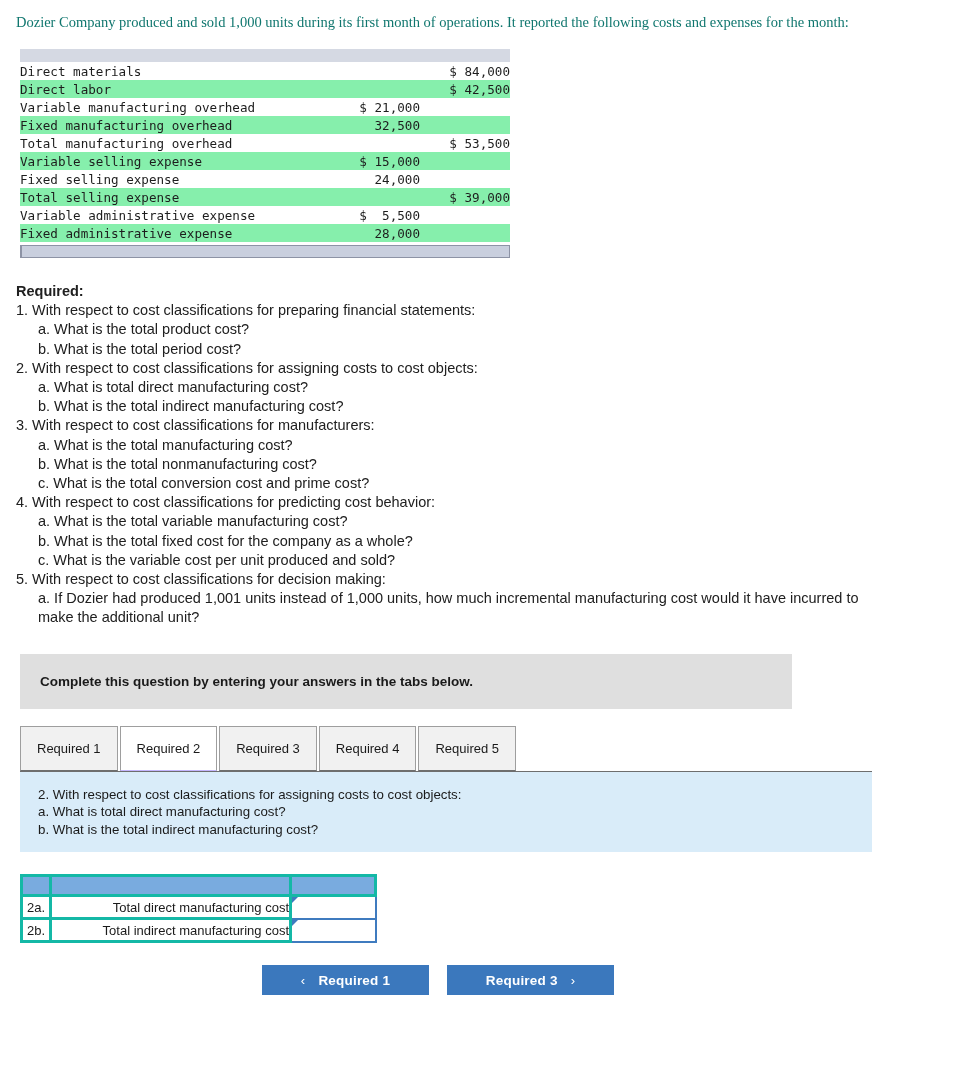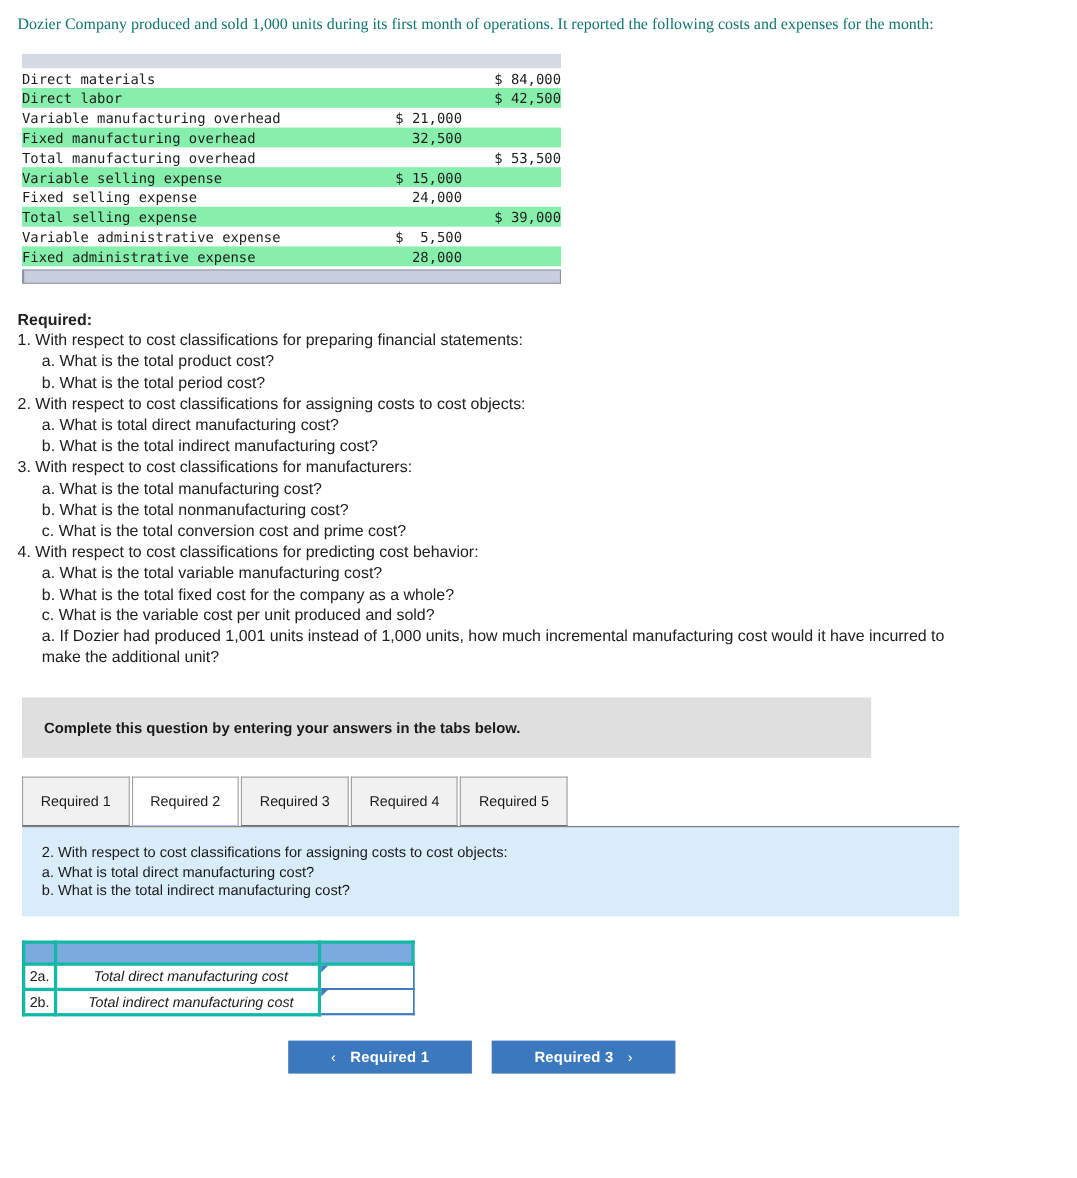--- a/index.html
+++ b/index.html
@@ -138,21 +138,21 @@
     border-collapse: collapse;
     font-size: 13px;
   }
   .ans-table td {
     border: 3px solid #14b8a6;
     height: 23px;
     padding: 0;
   }
   .ans-table tr.hdr td { background: #79abdf; height: 20px; }
   .col-num   { width: 29px; text-align: center; }
-  .col-label { width: 240px; text-align: center;  padding-left: 6px !important; font-style: italic; }
+  .col-label { width: 240px; text-align: right;  padding-left: 6px !important; }
   .col-val   { width: 85px; }
   .ans-table tr.hdr td.col-val { background: #79abdf; }
   .input-cell {
     border: 2px solid #3f7bbf !important;
     background: #ffffff;
     position: relative;
     padding: 0 !important;
   }
   .input-cell .marker {
     position: absolute;
@@ -273,20 +273,21 @@
       <div class="req-l2">a. What is total direct manufacturing cost?</div>
       <div class="req-l2">b. What is the total indirect manufacturing cost?</div>
       <div class="req-l1">3. With respect to cost classifications for manufacturers:</div>
       <div class="req-l2">a. What is the total manufacturing cost?</div>
       <div class="req-l2">b. What is the total nonmanufacturing cost?</div>
       <div class="req-l2">c. What is the total conversion cost and prime cost?</div>
       <div class="req-l1">4. With respect to cost classifications for predicting cost behavior:</div>
       <div class="req-l2">a. What is the total variable manufacturing cost?</div>
       <div class="req-l2">b. What is the total fixed cost for the company as a whole?</div>
       <div class="req-l2">c. What is the variable cost per unit produced and sold?</div>
+      <div class="req-l1">5. With respect to cost classifications for decision making:</div>
       <div class="req-l2">a. If Dozier had produced 1,001 units instead of 1,000 units, how much incremental manufacturing cost would it have incurred to</div>
       <div class="req-cont">make the additional unit?</div>
     </div>
 </div>
 
 <div class="gray-banner">
   <div class="txt">Complete this question by entering your answers in the tabs below.</div>
 </div>
 
 <div class="tabs-row" id="tabs-row">

